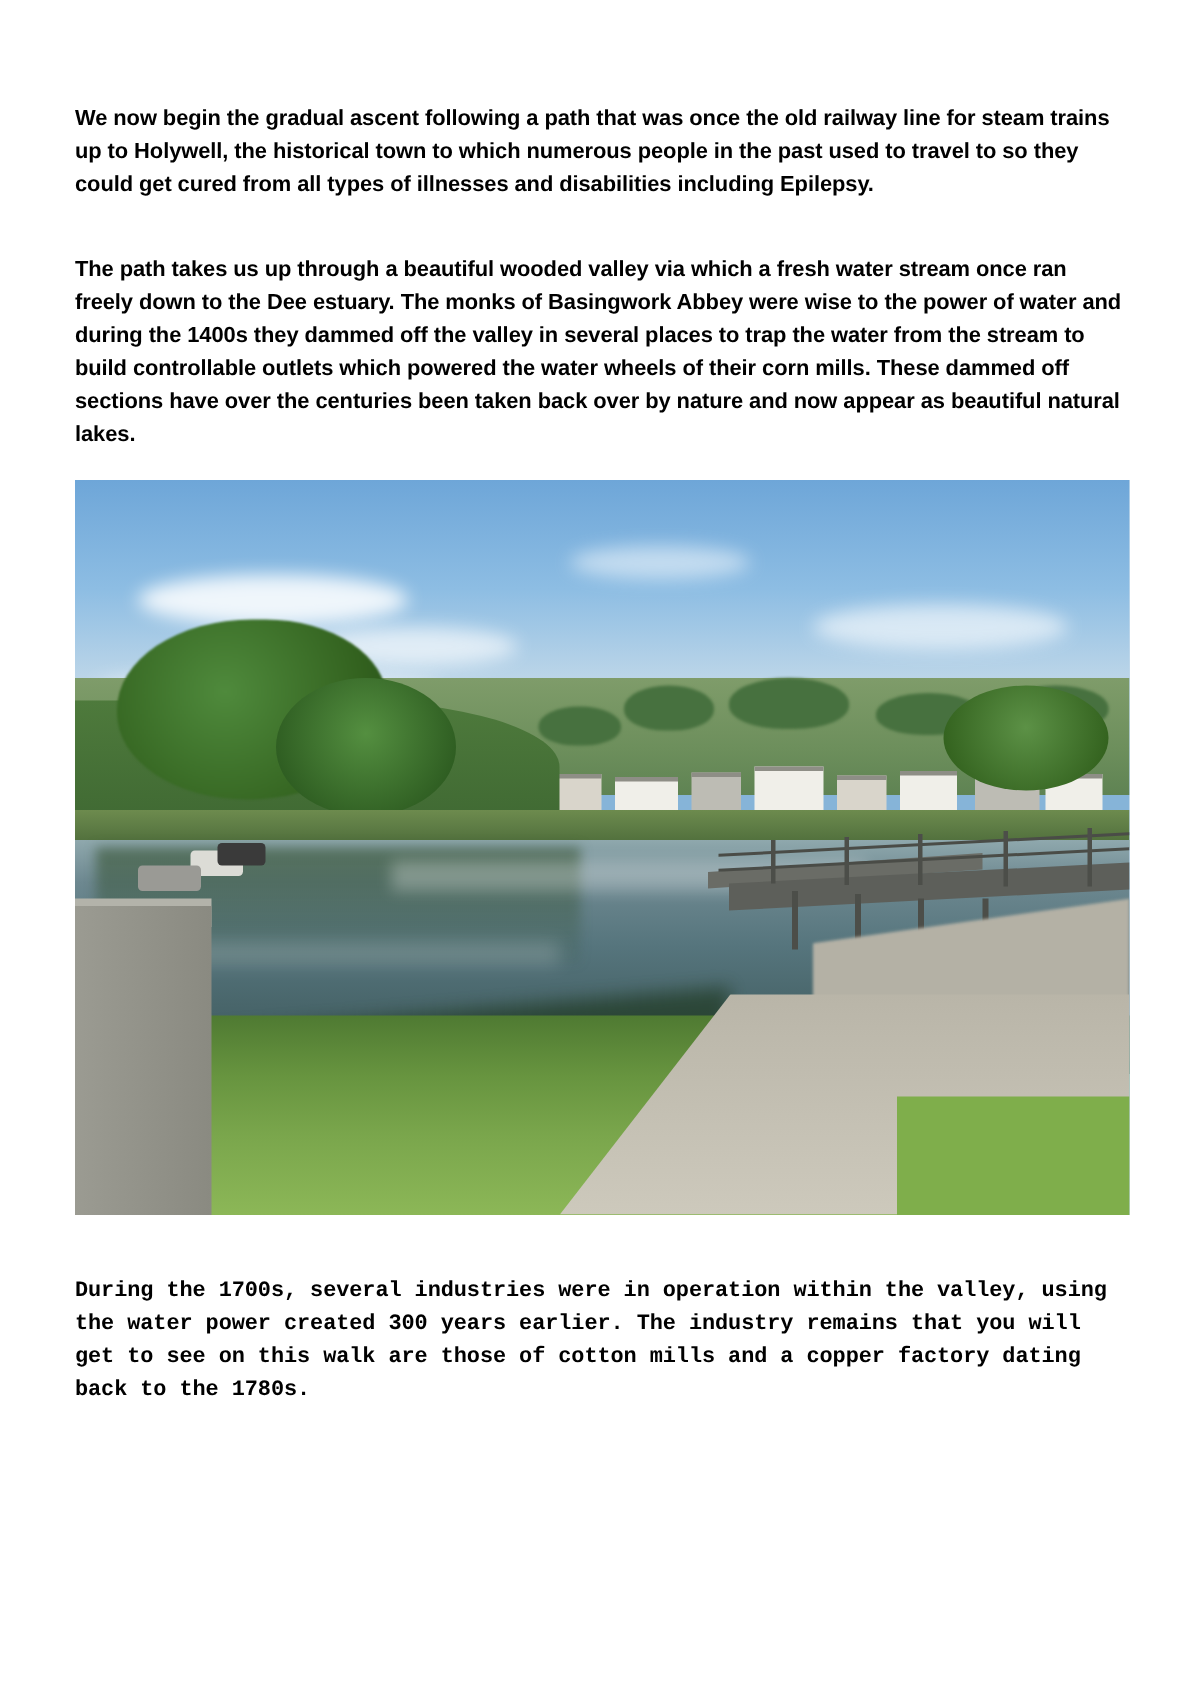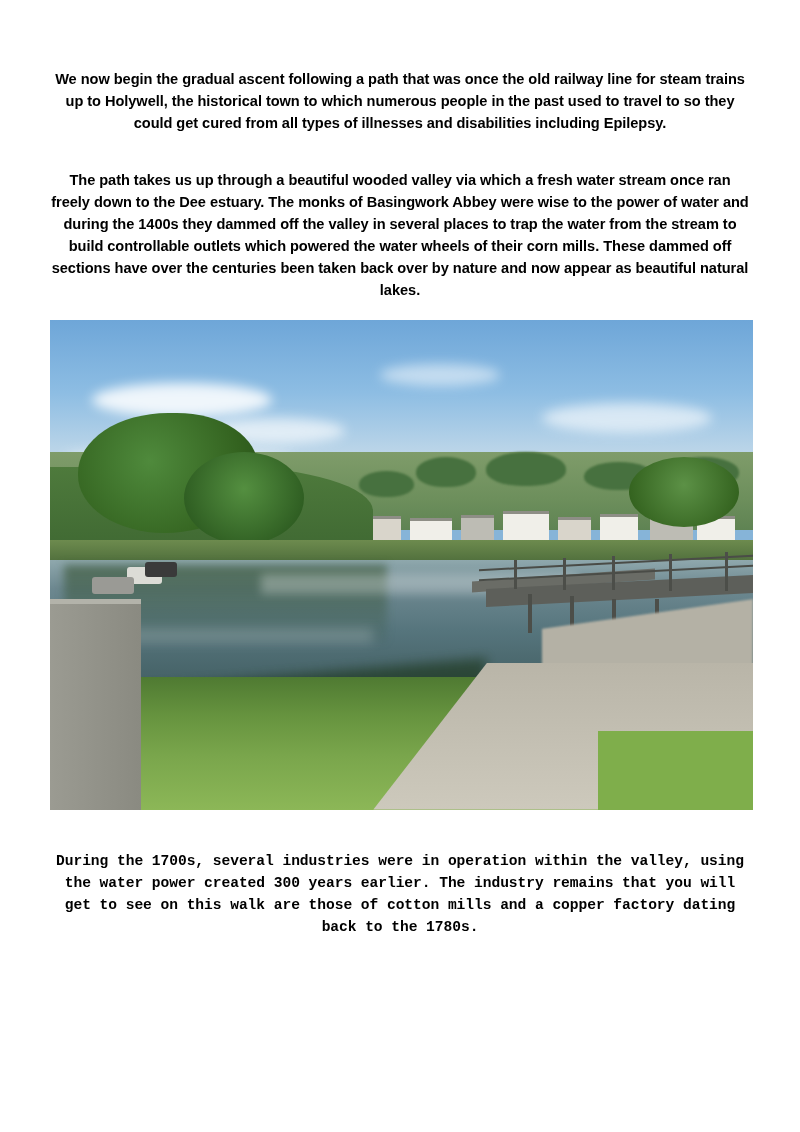--- a/index.html
+++ b/index.html
@@ -19,21 +19,20 @@
     width: 800px;
     height: 1132px;
     background: #ffffff;
     box-sizing: border-box;
     padding: 68px 50px 0 50px;
   }
   .para {
     font-size: 14.6px;
     font-weight: bold;
     line-height: 1.52;
-    text-align: center;
     letter-spacing: -0.05px;
     margin: 0 0 14px 0;
     color: #000000;
   }
   .para.p1 { margin-bottom: 17px; }
   .para.p2 { margin-bottom: 18px; margin-top: 34px; }
 
   .figure {
     width: 703px;
     height: 490px;

